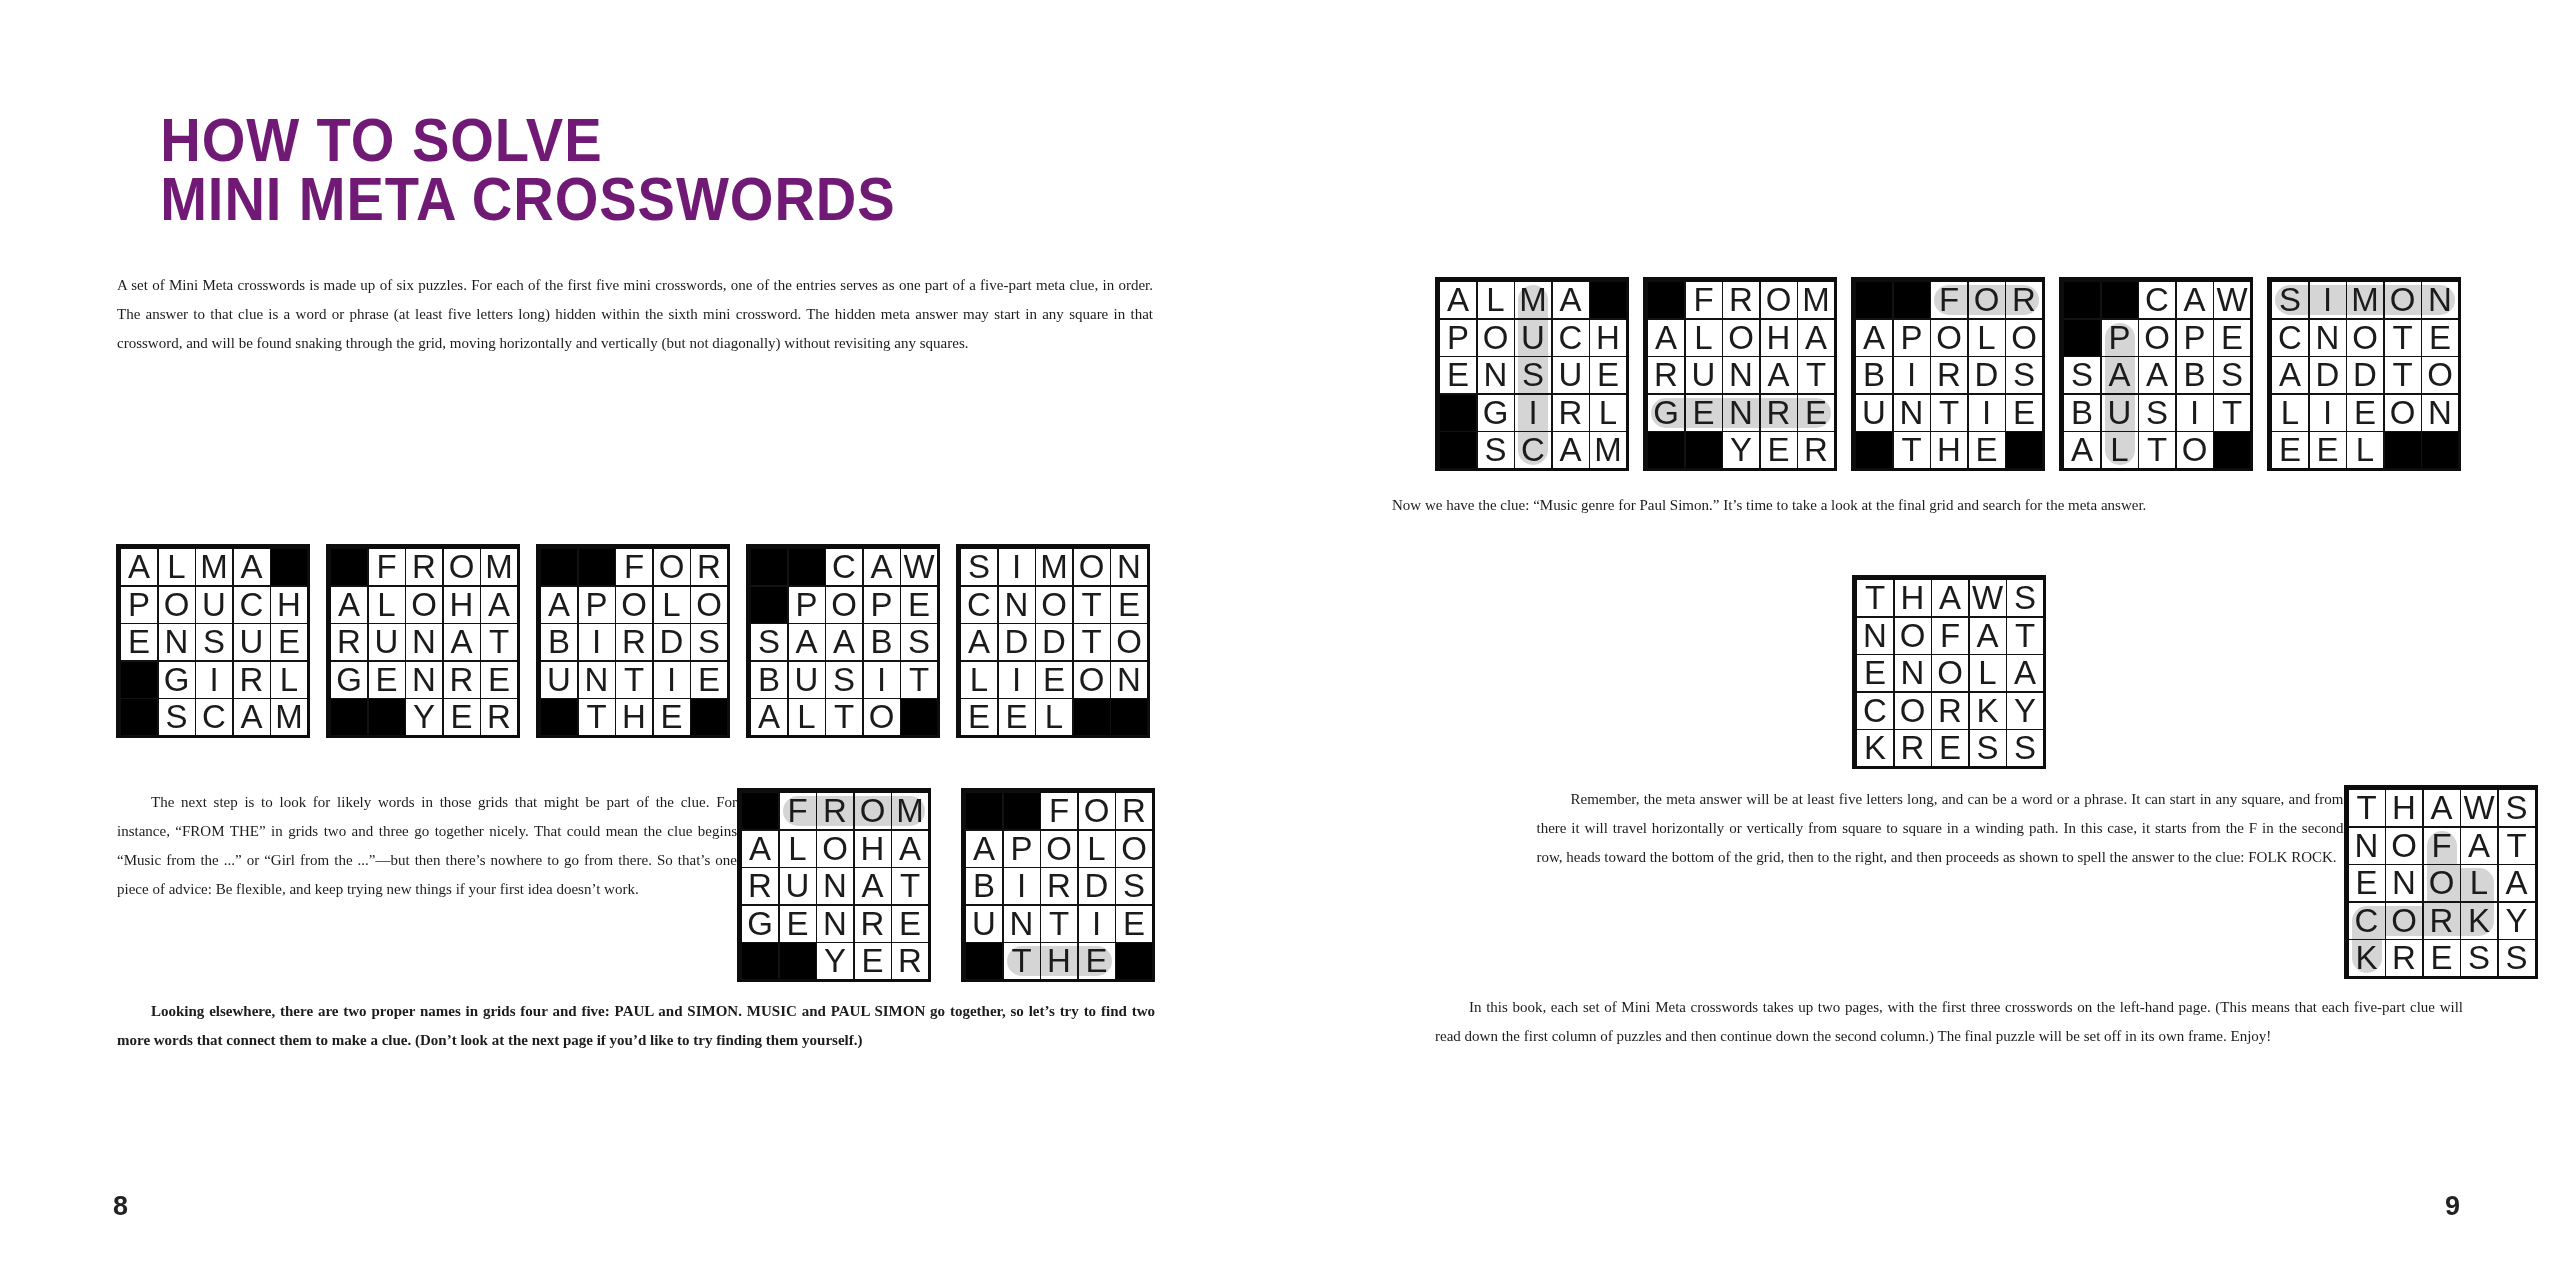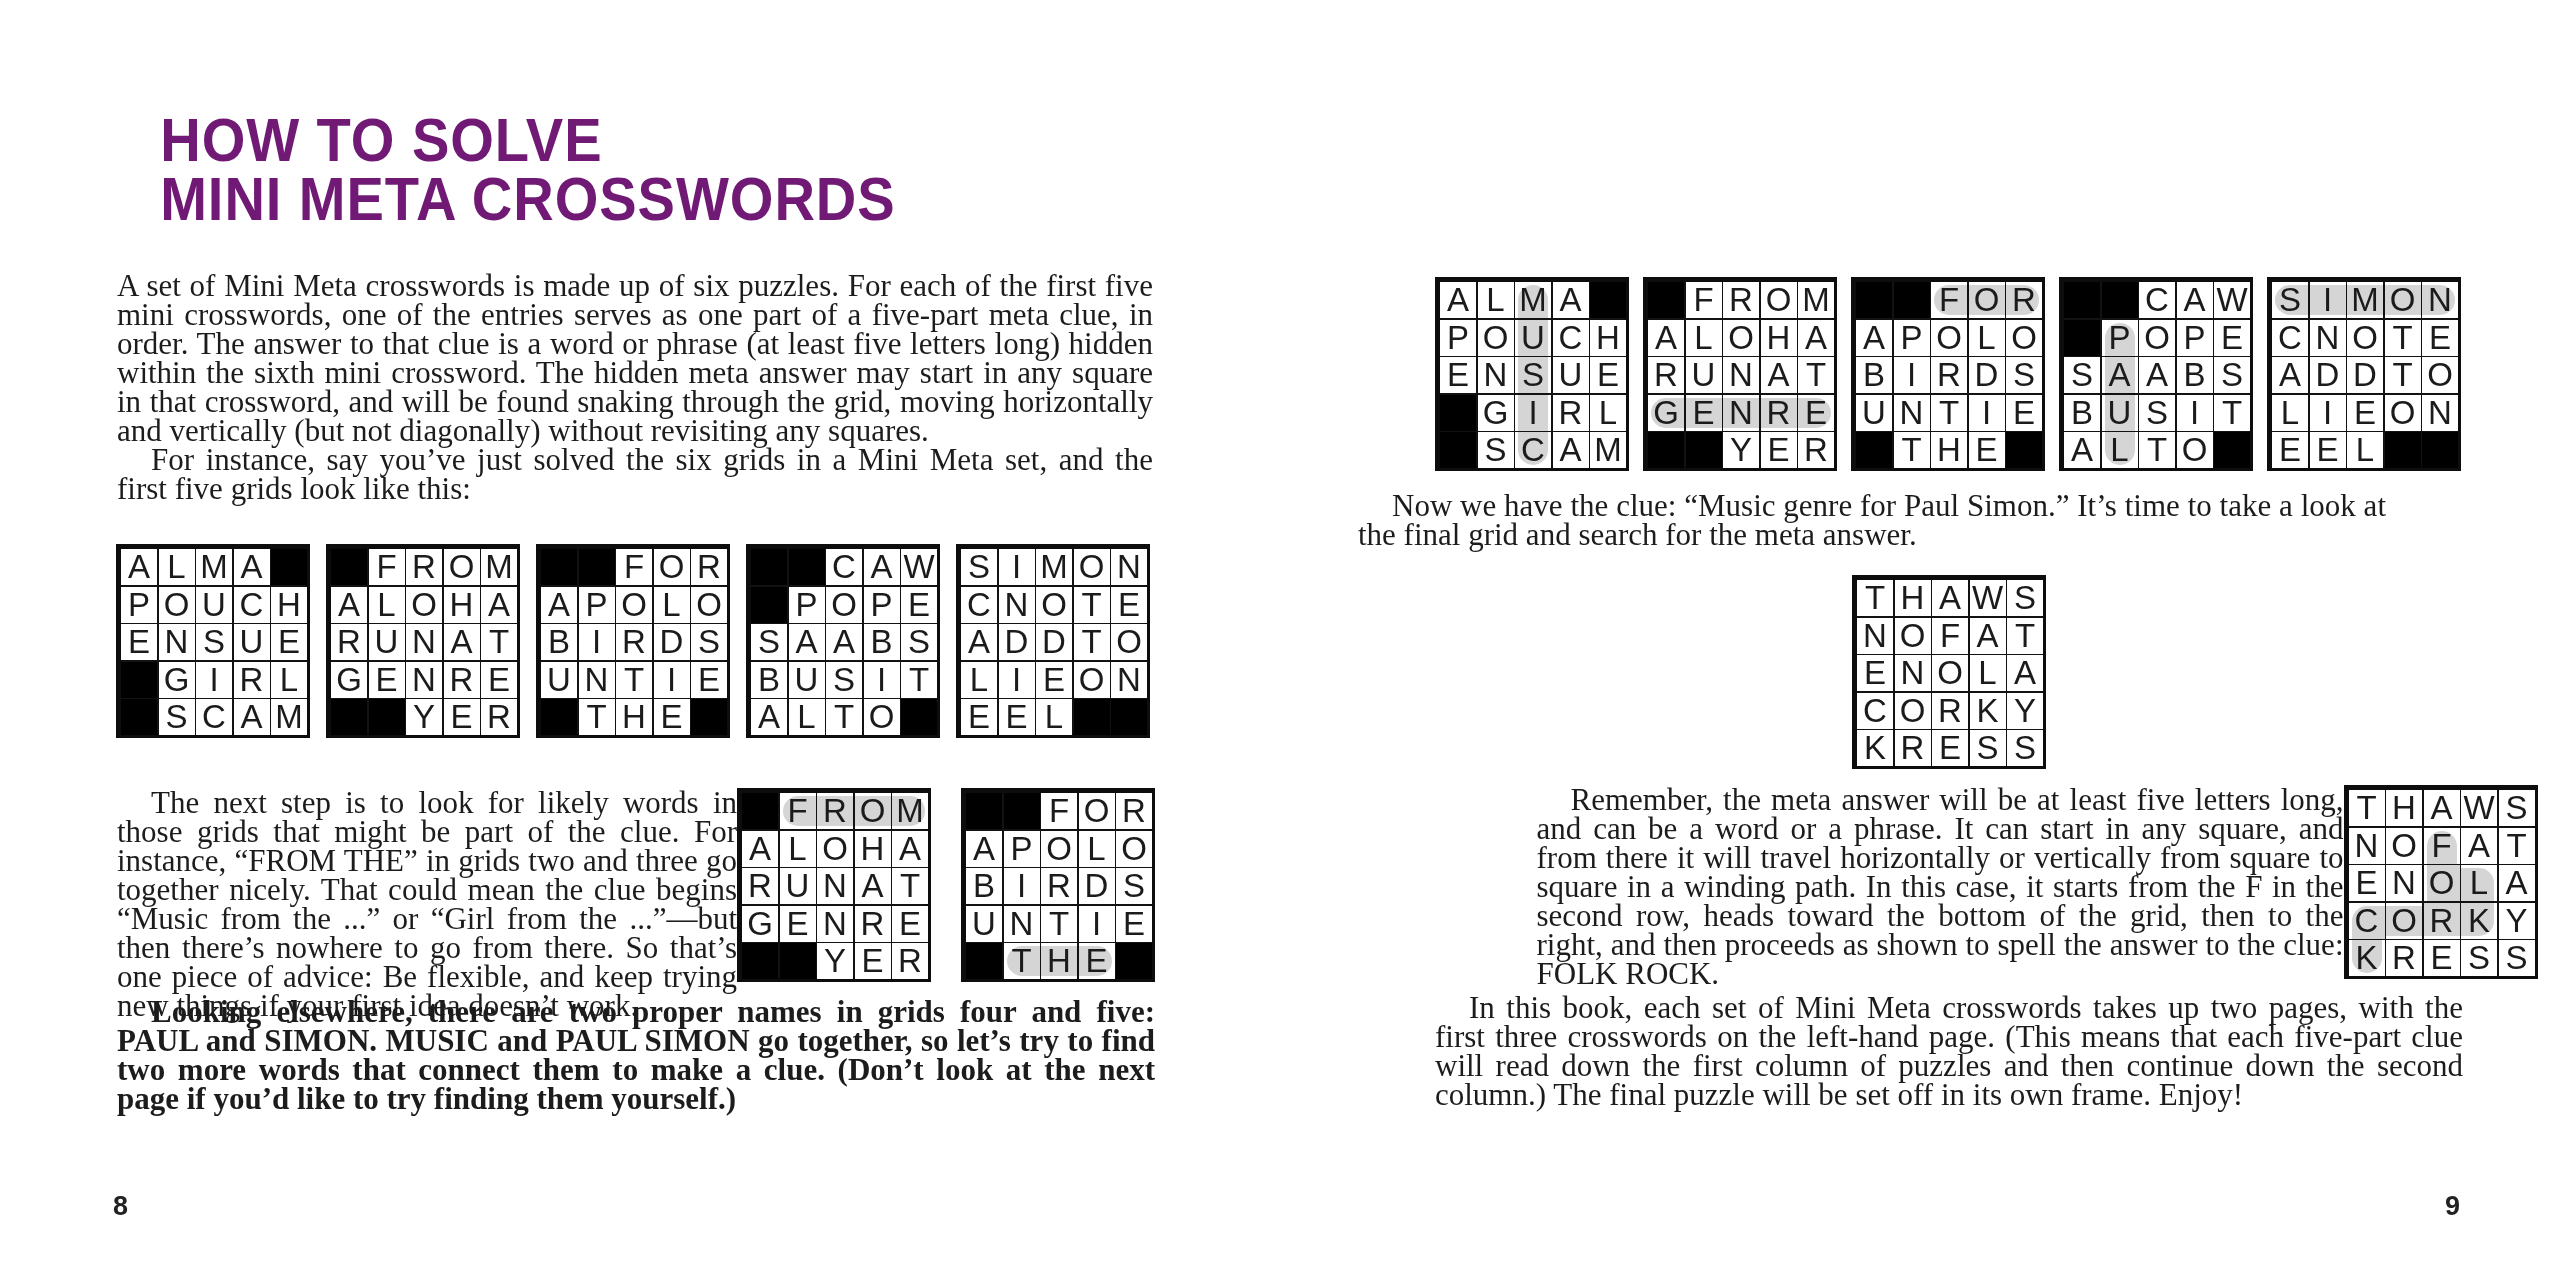--- a/index.html
+++ b/index.html
@@ -4,21 +4,21 @@
 <style>
   html,body{margin:0;padding:0;background:#ffffff;}
   .spread{position:relative;width:2576px;height:1288px;background:#ffffff;overflow:hidden;
           color:#1e1e1e;}
   .abs{position:absolute;}
 
   
   .title{width:1030px;left:119px;top:111px;text-align:left;
          font-family:"Liberation Sans",sans-serif;font-weight:700;color:#701a75;}
   .title .tl{font-size:61px;line-height:59px;letter-spacing:1px;transform:scaleX(.92);transform-origin:50% 50%;white-space:nowrap;}
-  .body-text{font-family:"Liberation Serif",serif;font-size:31px;line-height:29px;
+  .body-text{font-family:"Liberation Serif",serif;font-size:15px;line-height:29px;
              text-align:justify;color:#1c1c1c;}
   .body-text p{margin:0;}
   .body-text p.ind{text-indent:34px;}
   .pgnum{font-family:"Liberation Sans",sans-serif;font-weight:700;font-size:27px;color:#222;}
 
   
   .xgrid{display:grid;grid-template-columns:repeat(5,36px);grid-template-rows:repeat(5,36px);
          gap:1.5px;background:#121212;border:5px solid #0d0d0d;width:184px;height:184px;box-sizing:content-box;}
   .cell{position:relative;background:#ffffff;display:flex;align-items:center;justify-content:center;}
   .cell.blk{background:#000000;}
@@ -39,21 +39,20 @@
 
   <div>
 
     <div class="abs title">
       <div class="tl">HOW TO SOLVE</div>
       <div class="tl">MINI META CROSSWORDS</div>
     </div>
 
     <div class="abs body-text" style="left:117px;top:271px;width:1036px;">
       <p>A set of Mini Meta crosswords is made up of six puzzles. For each of the first five mini crosswords, one of the entries serves as one part of a five-part meta clue, in order. The answer to that clue is a word or phrase (at least five letters long) hidden within the sixth mini crossword. The hidden meta answer may start in any square in that crossword, and will be found snaking through the grid, moving horizontally and vertically (but not diagonally) without revisiting any squares.</p>
-      <p class="ind">For instance, say you’ve just solved the six grids in a Mini Meta set, and the first five grids look like this:</p>
     </div>
 
     <div class="abs gridrow" style="left:116px;top:544px;gap:16px;">
       <div class="xgrid">
           <div class="cell">
             <span class="lt">A</span>
           </div>
           <div class="cell">
             <span class="lt">L</span>
           </div>

